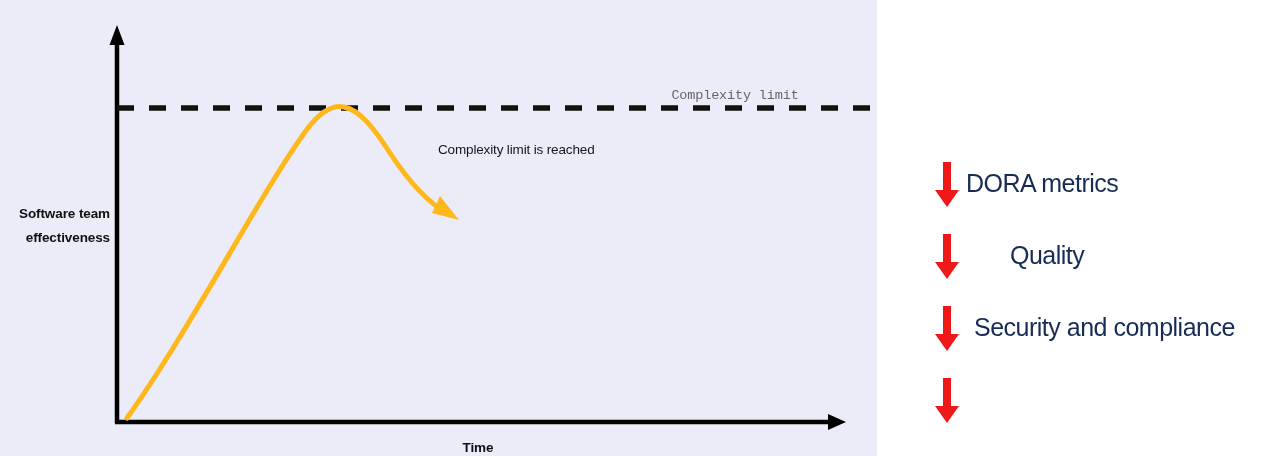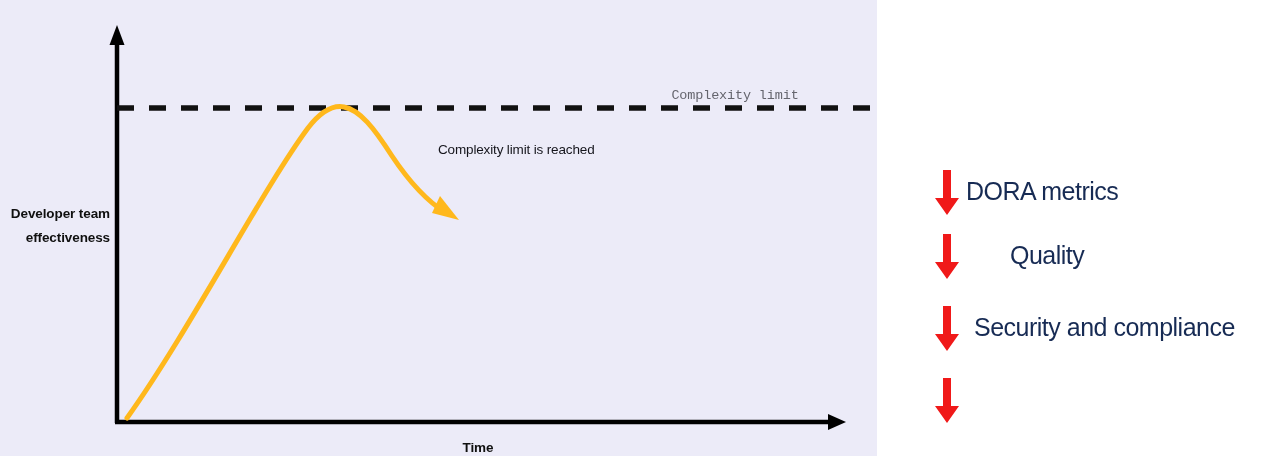--- a/index.html
+++ b/index.html
@@ -94,21 +94,21 @@
   }
 
   .metric-row {
     position: absolute;
     left: 55px;
     display: flex;
     align-items: center;
     height: 58px;
     white-space: nowrap;
   }
-  .metric-row:nth-of-type(1) { top: 164px; }
+  .metric-row:nth-of-type(1) { top: 156px; }
   .metric-row:nth-of-type(2) { top: 228px; gap: 44px; }
   .metric-row:nth-of-type(3) { top: 300px; gap: 8px; }
   .metric-row:nth-of-type(4) { top: 372px; }
 
   .down-arrow-icon {
     flex: 0 0 auto;
     width: 30px;
     height: 50px;
     display: block;
     margin-right: 4px;
@@ -147,21 +147,21 @@
       <path d="M 127 418
                C 190 330, 262 190, 308 128
                C 322 110, 334 105, 344 107
                C 360 110, 374 128, 392 156
                C 410 183, 430 203, 446 213" fill="none" stroke="#FFB81C" stroke-width="5" stroke-linecap="round" stroke-linejoin="round"></path>
       <polygon points="459,220 432,213 440,196" fill="#FFB81C"></polygon>
     </g>
   </svg>
 
   <div class="axis-label" id="y-axis-label">
-    <span class="yline">Developer team</span>
+    <span class="yline">Software team</span>
     <span class="yline">effectiveness</span>
   </div>
 
   <div class="axis-label" id="x-axis-label">Time</div>
 
   <div id="limit-label">Complexity limit</div>
 
   <div id="annotation-label">Complexity limit is reached</div>
 
 </div>

